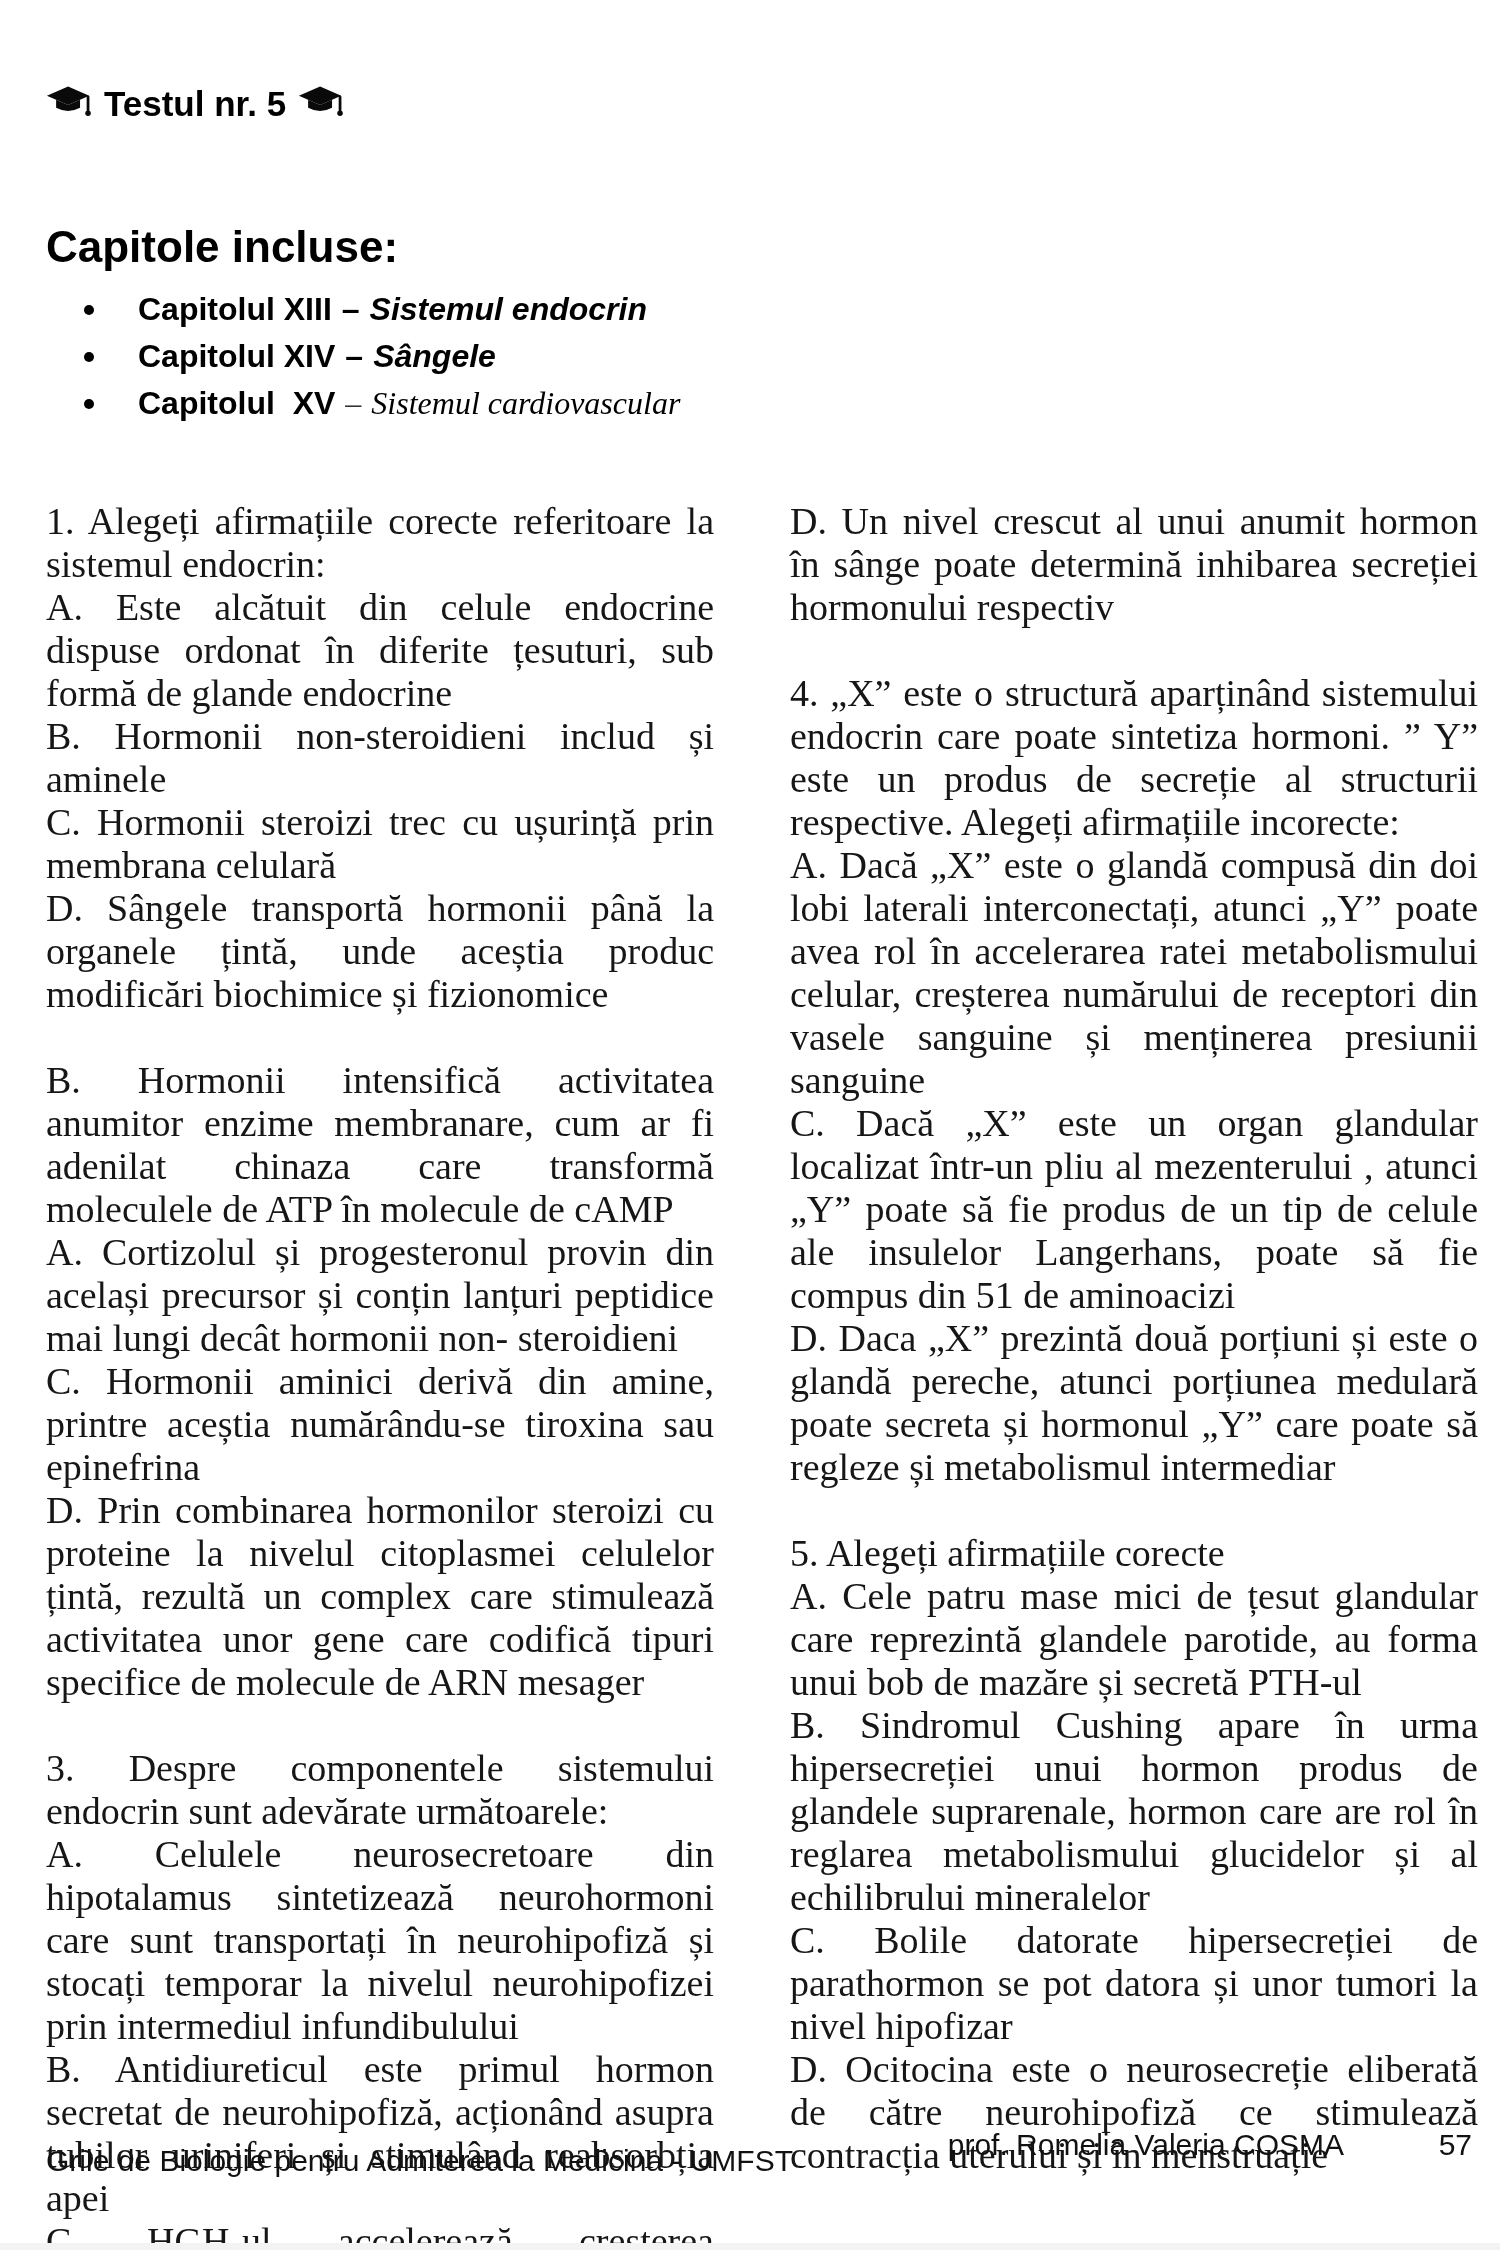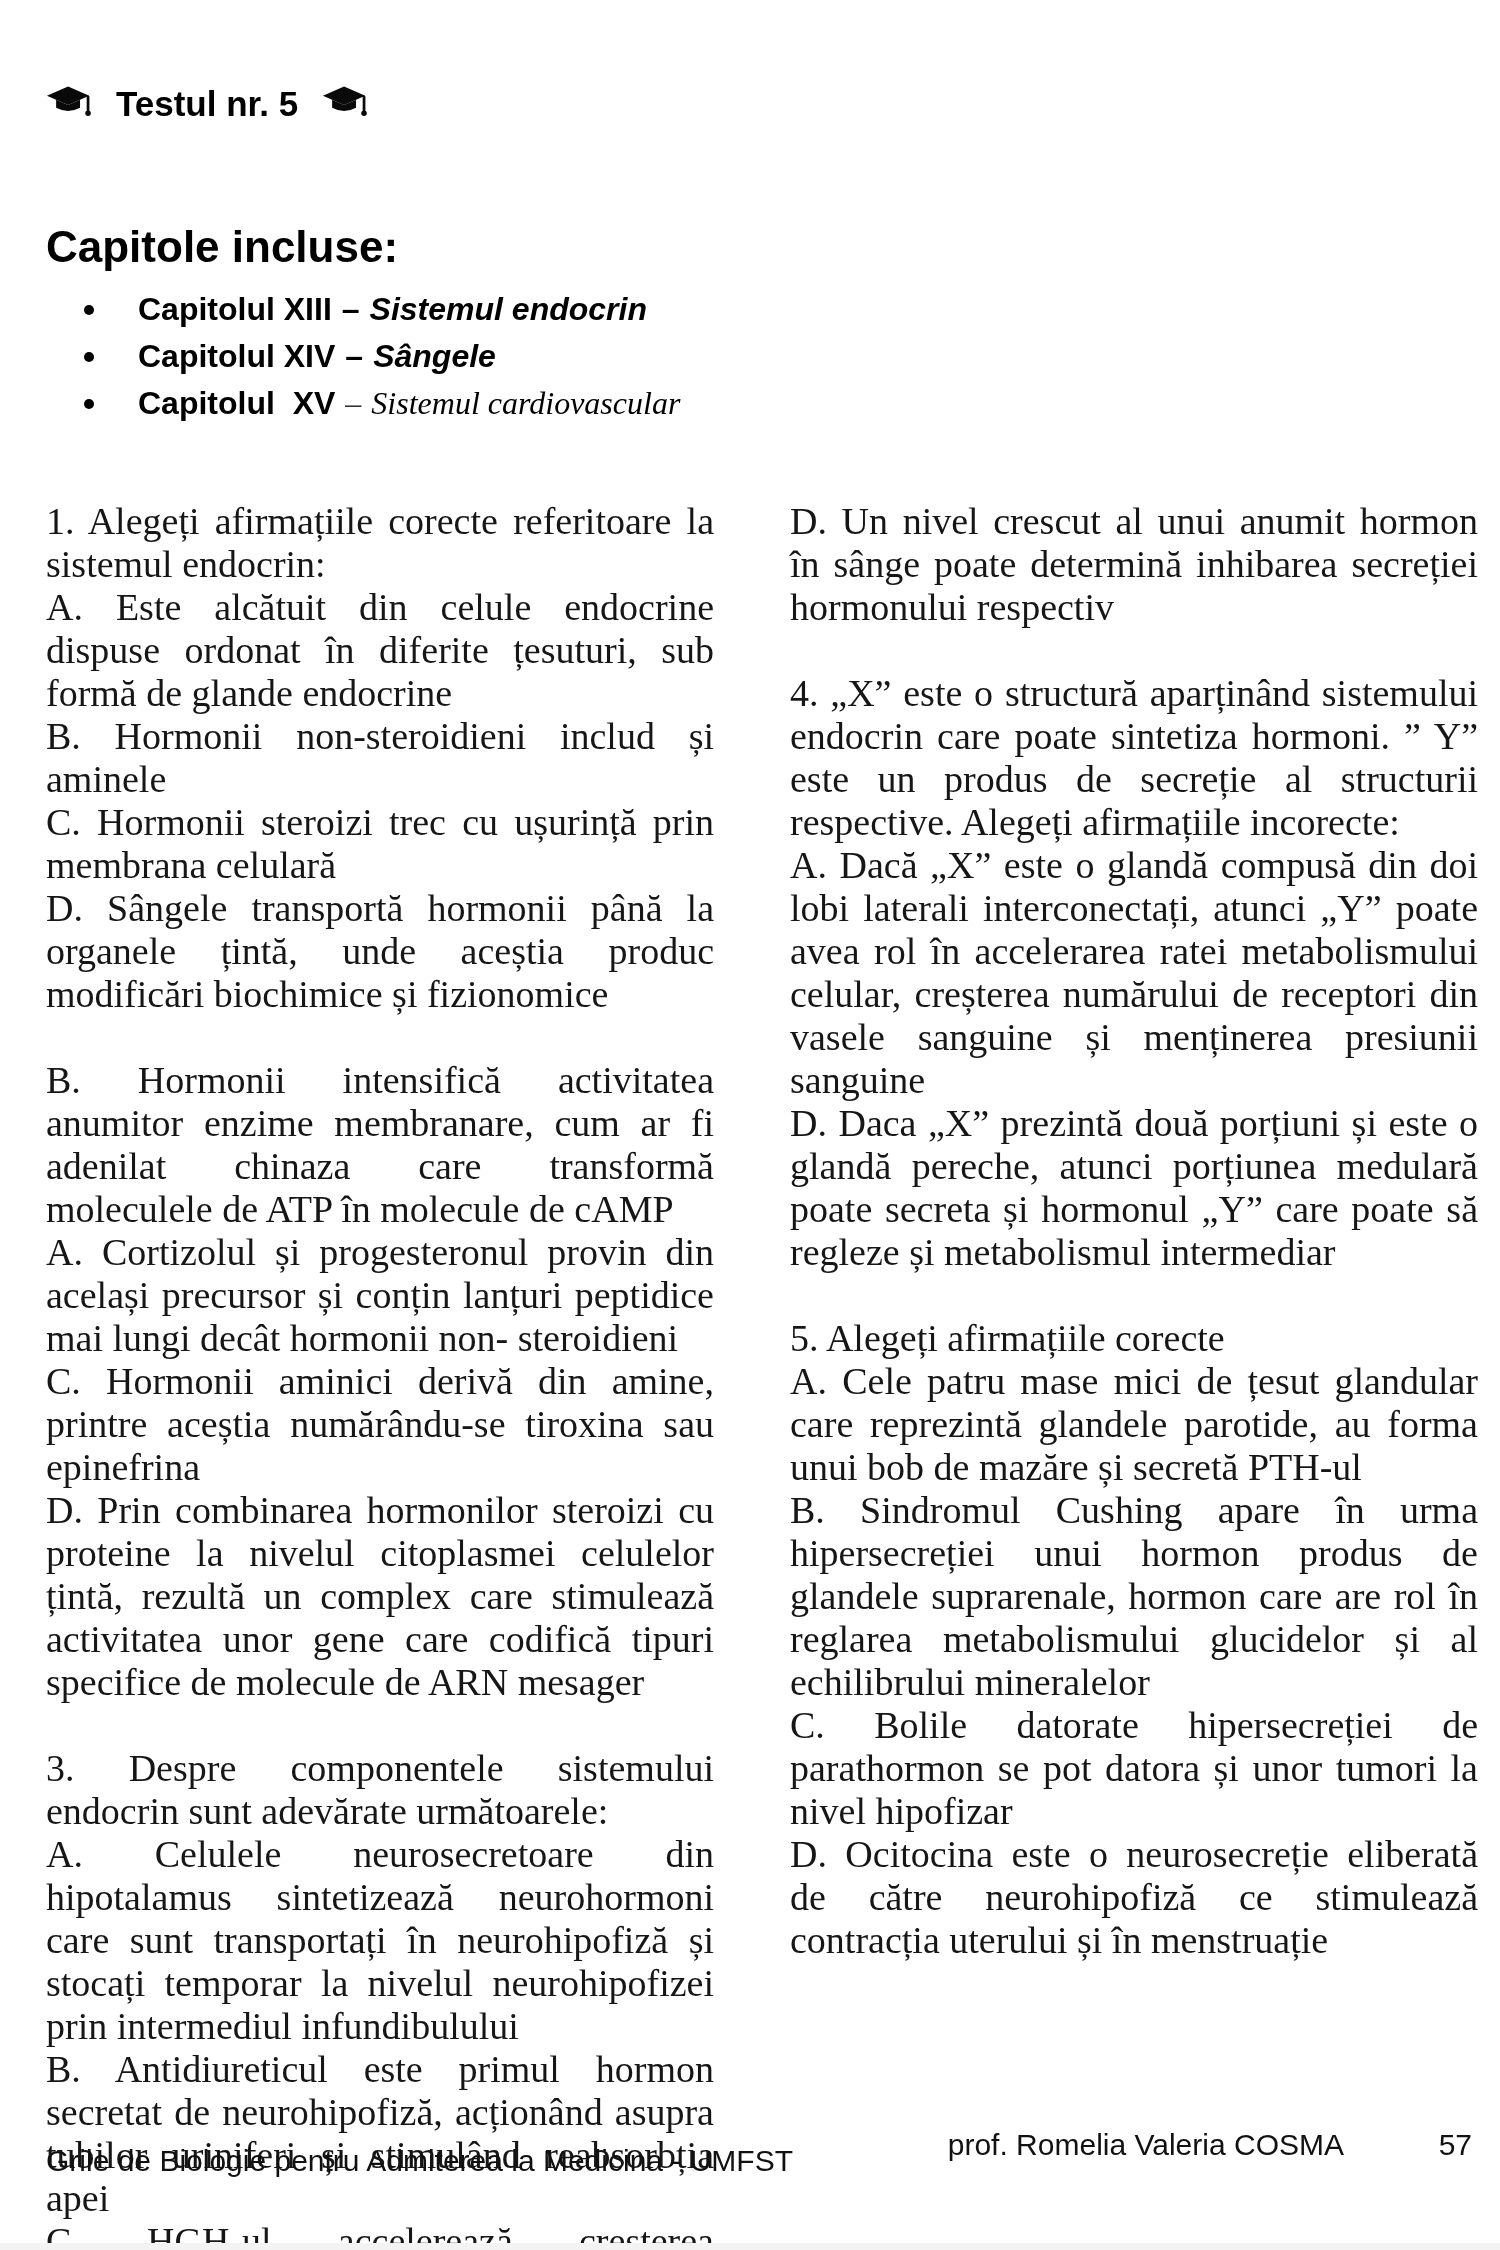--- a/index.html
+++ b/index.html
@@ -6,21 +6,21 @@
   body{
     width:1500px;height:2250px;position:relative;background:#ffffff;
     font-family:"Liberation Serif", serif;color:#161616;
     -webkit-font-smoothing:antialiased;overflow:hidden;
   }
   .page{position:absolute;inset:0;}
 
   
   .header{
     position:absolute;top:84px;left:46px;
-    display:flex;align-items:center;gap:24px;
+    display:flex;align-items:center;gap:12px;
     font-family:"Liberation Sans", sans-serif;font-weight:700;font-size:35px;color:#000;
   }
   .cap-icon{display:inline-block;width:46px;height:38px;}
   .cap-icon svg{display:block;}
 
   
   .chapters{position:absolute;top:222px;left:46px;}
   .chapters-heading{
     font-family:"Liberation Sans", sans-serif;font-weight:700;font-size:44px;color:#000;
     margin:0 0 14px 0;
@@ -133,20 +133,21 @@
 
     <div class="col col-right">
 
       <div class="question first">
         <p class="para"><span>D.</span> <span>Un nivel crescut al unui anumit hormon în sânge poate determină inhibarea secreției hormonului respectiv</span></p>
       </div>
 
       <div class="question">
         <p class="para"><span>4.</span> <span>„X” este o structură aparținând sistemului endocrin care poate sintetiza hormoni. ” Y” este un produs de secreție al structurii respective. Alegeți afirmațiile incorecte:</span></p>
         <p class="para"><span>A.</span> <span>Dacă „X” este o glandă compusă din doi lobi laterali interconectați, atunci „Y” poate avea rol în accelerarea ratei metabolismului celular, creșterea numărului de receptori din vasele sanguine și menținerea presiunii sanguine</span></p>
+        <p class="para"><span>C.</span> <span>Dacă „X” este un organ glandular localizat într-un pliu al mezenterului , atunci „Y” poate să fie produs de un tip de celule ale insulelor Langerhans, poate să fie compus din 51 de aminoacizi</span></p>
         <p class="para"><span>D.</span> <span>Daca „X” prezintă două porțiuni și este o glandă pereche, atunci porțiunea medulară  poate secreta și hormonul „Y” care poate să regleze și metabolismul intermediar</span></p>
       </div>
 
       <div class="question">
         <p class="para"><span>5.</span> <span>Alegeți afirmațiile corecte</span></p>
         <p class="para"><span>A.</span> <span>Cele patru mase mici de țesut glandular care reprezintă glandele parotide, au forma unui bob de mazăre și secretă PTH-ul</span></p>
         <p class="para"><span>B.</span> <span>Sindromul Cushing apare în urma hipersecreției unui hormon produs de glandele suprarenale, hormon care are rol în reglarea metabolismului glucidelor și al echilibrului mineralelor</span></p>
         <p class="para"><span>C.</span> <span>Bolile datorate hipersecreției de parathormon se pot datora și unor tumori la nivel hipofizar</span></p>
         <p class="para"><span>D.</span> <span>Ocitocina este o neurosecreție eliberată de către neurohipofiză ce stimulează contracția uterului și în menstruație</span></p>
       </div>

